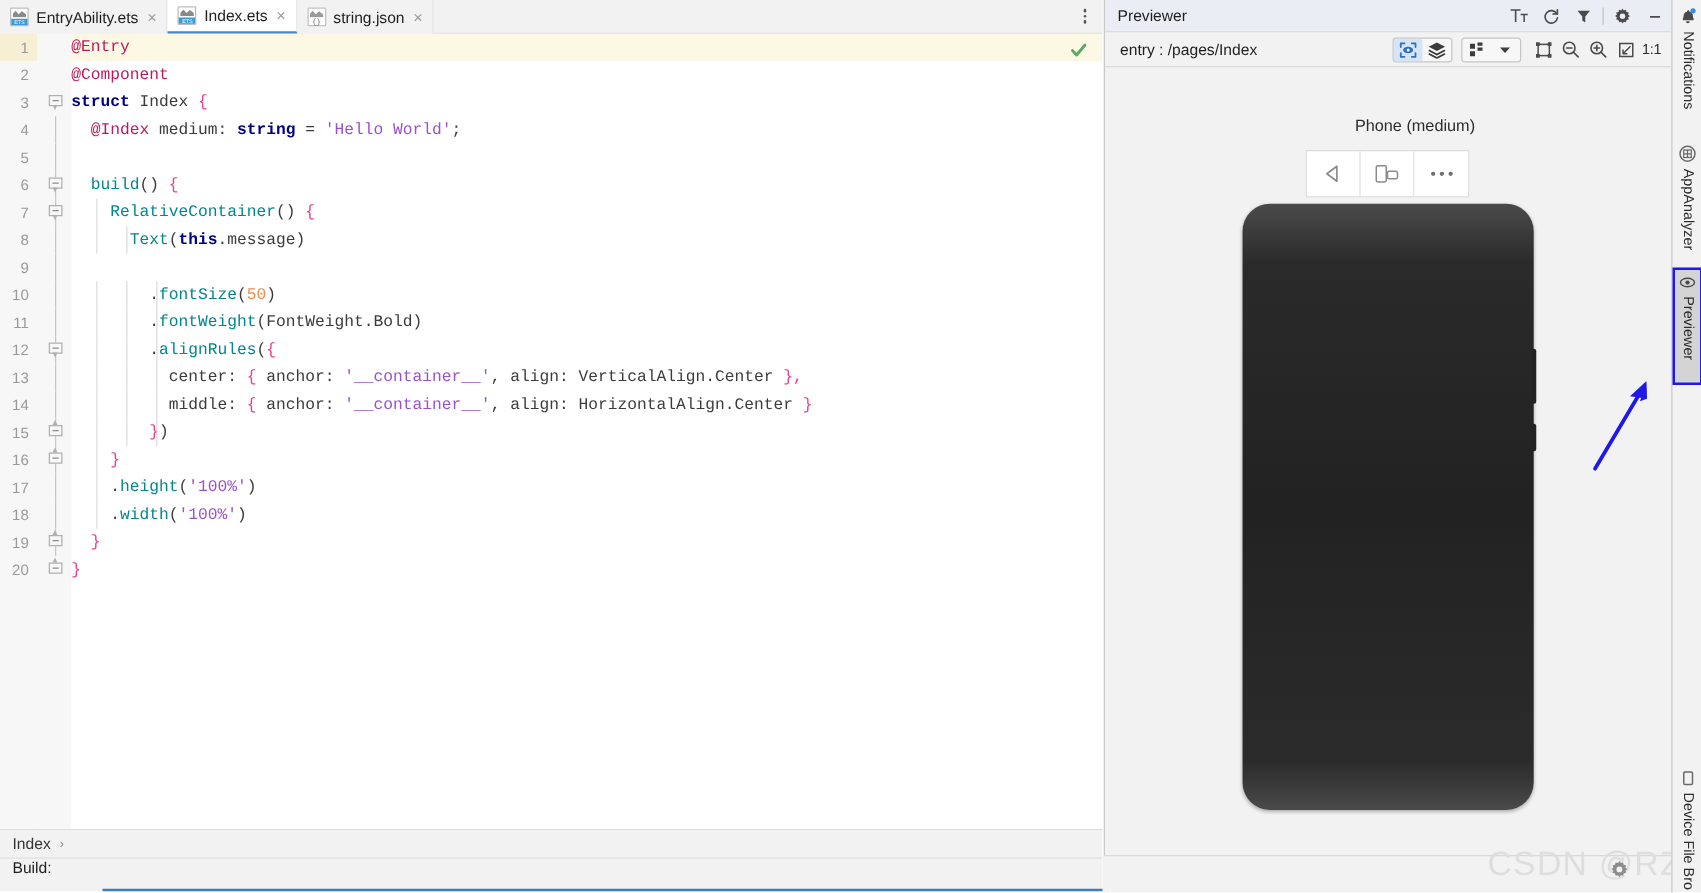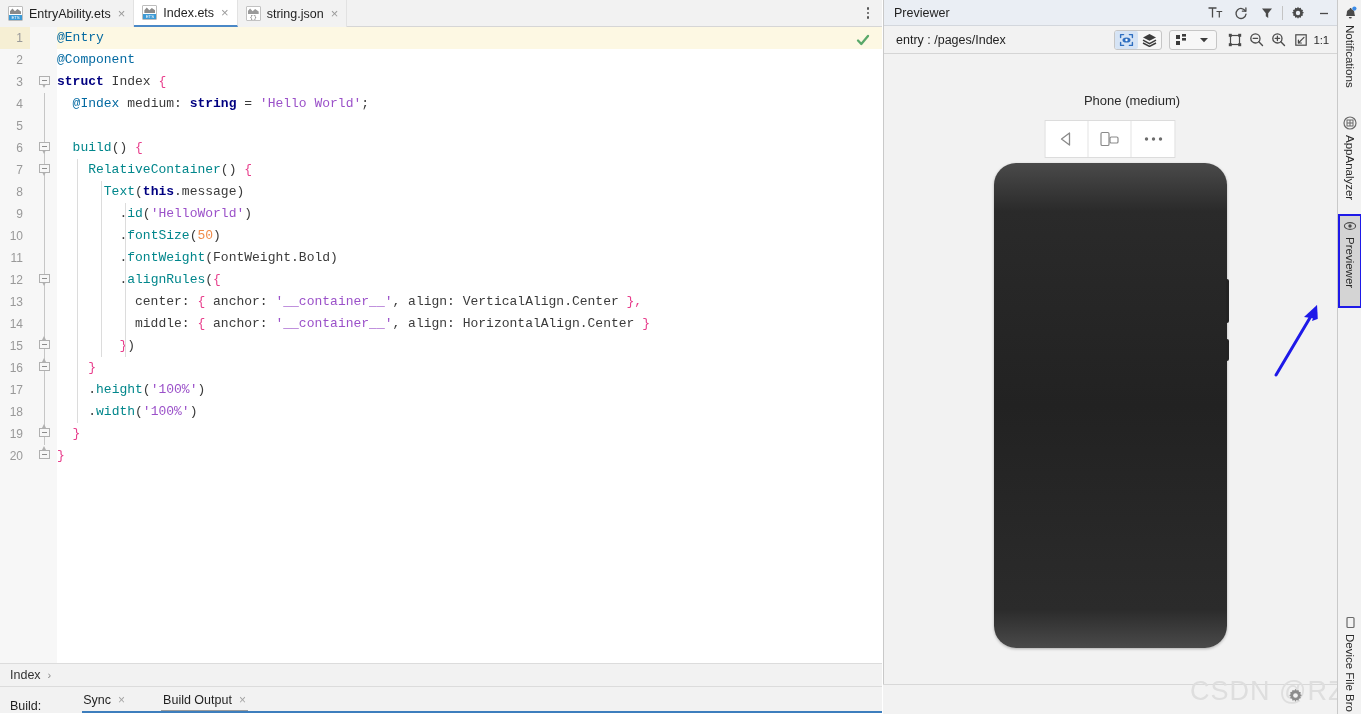--- a/index.html
+++ b/index.html
@@ -156,21 +156,21 @@
   .fold-arrow.up .tip{
     top:-4px;
     border-top:none; border-bottom:4px solid #b0b0b0;
   }
   .fold-arrow.up .bx{ top:0; }
   .foldline {
     position:absolute; left:14px; width:1px; top:0; height:22px; background:#c6c6c6;
   }
 
   
-  .t-dec  { color:#0369a1; }           
+  .t-dec  { color:#be185d; }           
   .t-kw   { color:#000080; font-weight:bold; }  
   .t-kwb  { color:#000080; font-weight:bold; }  
   .t-plain{ color:#3b3b3b; }
   .t-brace{ color:#e83e8c; }
   .t-fn   { color:#00868b;text-align:right; }
   .t-str  { color:#9b51c9; }
   .t-num  { color:#f08c4b; }
 
   #check-ok {
     position: absolute; right: 12px; top: 6px;
@@ -183,24 +183,25 @@
     padding-left: 10px; gap: 7px;
     background:#f2f2f2;
     border-top:1px solid #dcdcdc;
     border-bottom:1px solid #dcdcdc;
     font-size:12.5px; color:#333;
   }
   #breadcrumb .sep { color:#8a8a8a; font-size:11px; }
 
   
   #buildbar {
-    height: 26px; display:flex; align-items:flex-end;
+    height: 26px; display:flex; align-items:flex-start;
     gap: 18px; background:#f2f2f2;
     font-size:12.5px; color:#1f1f1f;
     position:relative;
+    flex-direction:column;
   }
   #buildbar .blabel{ padding:0 14px 0 10px; }
   .btab { display:flex; align-items:center; gap:7px; padding:0 10px; height:26px; position:relative;}
   .btab .tclose{ color:#a5a5a5; font-size:12px; }
   .btab.active::after{
     content:""; position:absolute; left:8px; right:8px; bottom:0; height:3px; background:#9a9a9a;
   }
   #buildbar-underline{
     position:absolute; left:82px; right:0; bottom:0; height:2px; background:#3d7ebd;
   }
@@ -429,21 +430,20 @@
 
         <div class="crow">
           <span class="lnum">8</span>
           <span class="foldcell"><span class="foldline"></span></span>
           <span class="ctext"><span class="iguide" style="left:20px"></span><span class="iguide" style="left:44px"></span>      <span class="t-fn">Text</span><span class="t-plain">(</span><span class="t-kwb">this</span><span class="t-plain">.message)</span></span>
         </div>
 
         <div class="crow">
           <span class="lnum">9</span>
           <span class="foldcell"><span class="foldline"></span></span>
-          <span class="ctext"><span class="iguide" style="left:20px"></span><span class="iguide" style="left:44px"></span><span class="iguide" style="left:68px"></span>        <span class="t-plain">.</span><span class="t-fn">id</span><span class="t-plain">(</span><span class="t-str">'HelloWorld'</span><span class="t-plain">)</span></span>
         </div>
 
         <div class="crow">
           <span class="lnum">10</span>
           <span class="foldcell"><span class="foldline"></span></span>
           <span class="ctext"><span class="iguide" style="left:20px"></span><span class="iguide" style="left:44px"></span><span class="iguide" style="left:68px"></span>        <span class="t-plain">.</span><span class="t-fn">fontSize</span><span class="t-plain">(</span><span class="t-num">50</span><span class="t-plain">)</span></span>
         </div>
 
         <div class="crow">
           <span class="lnum">11</span>

